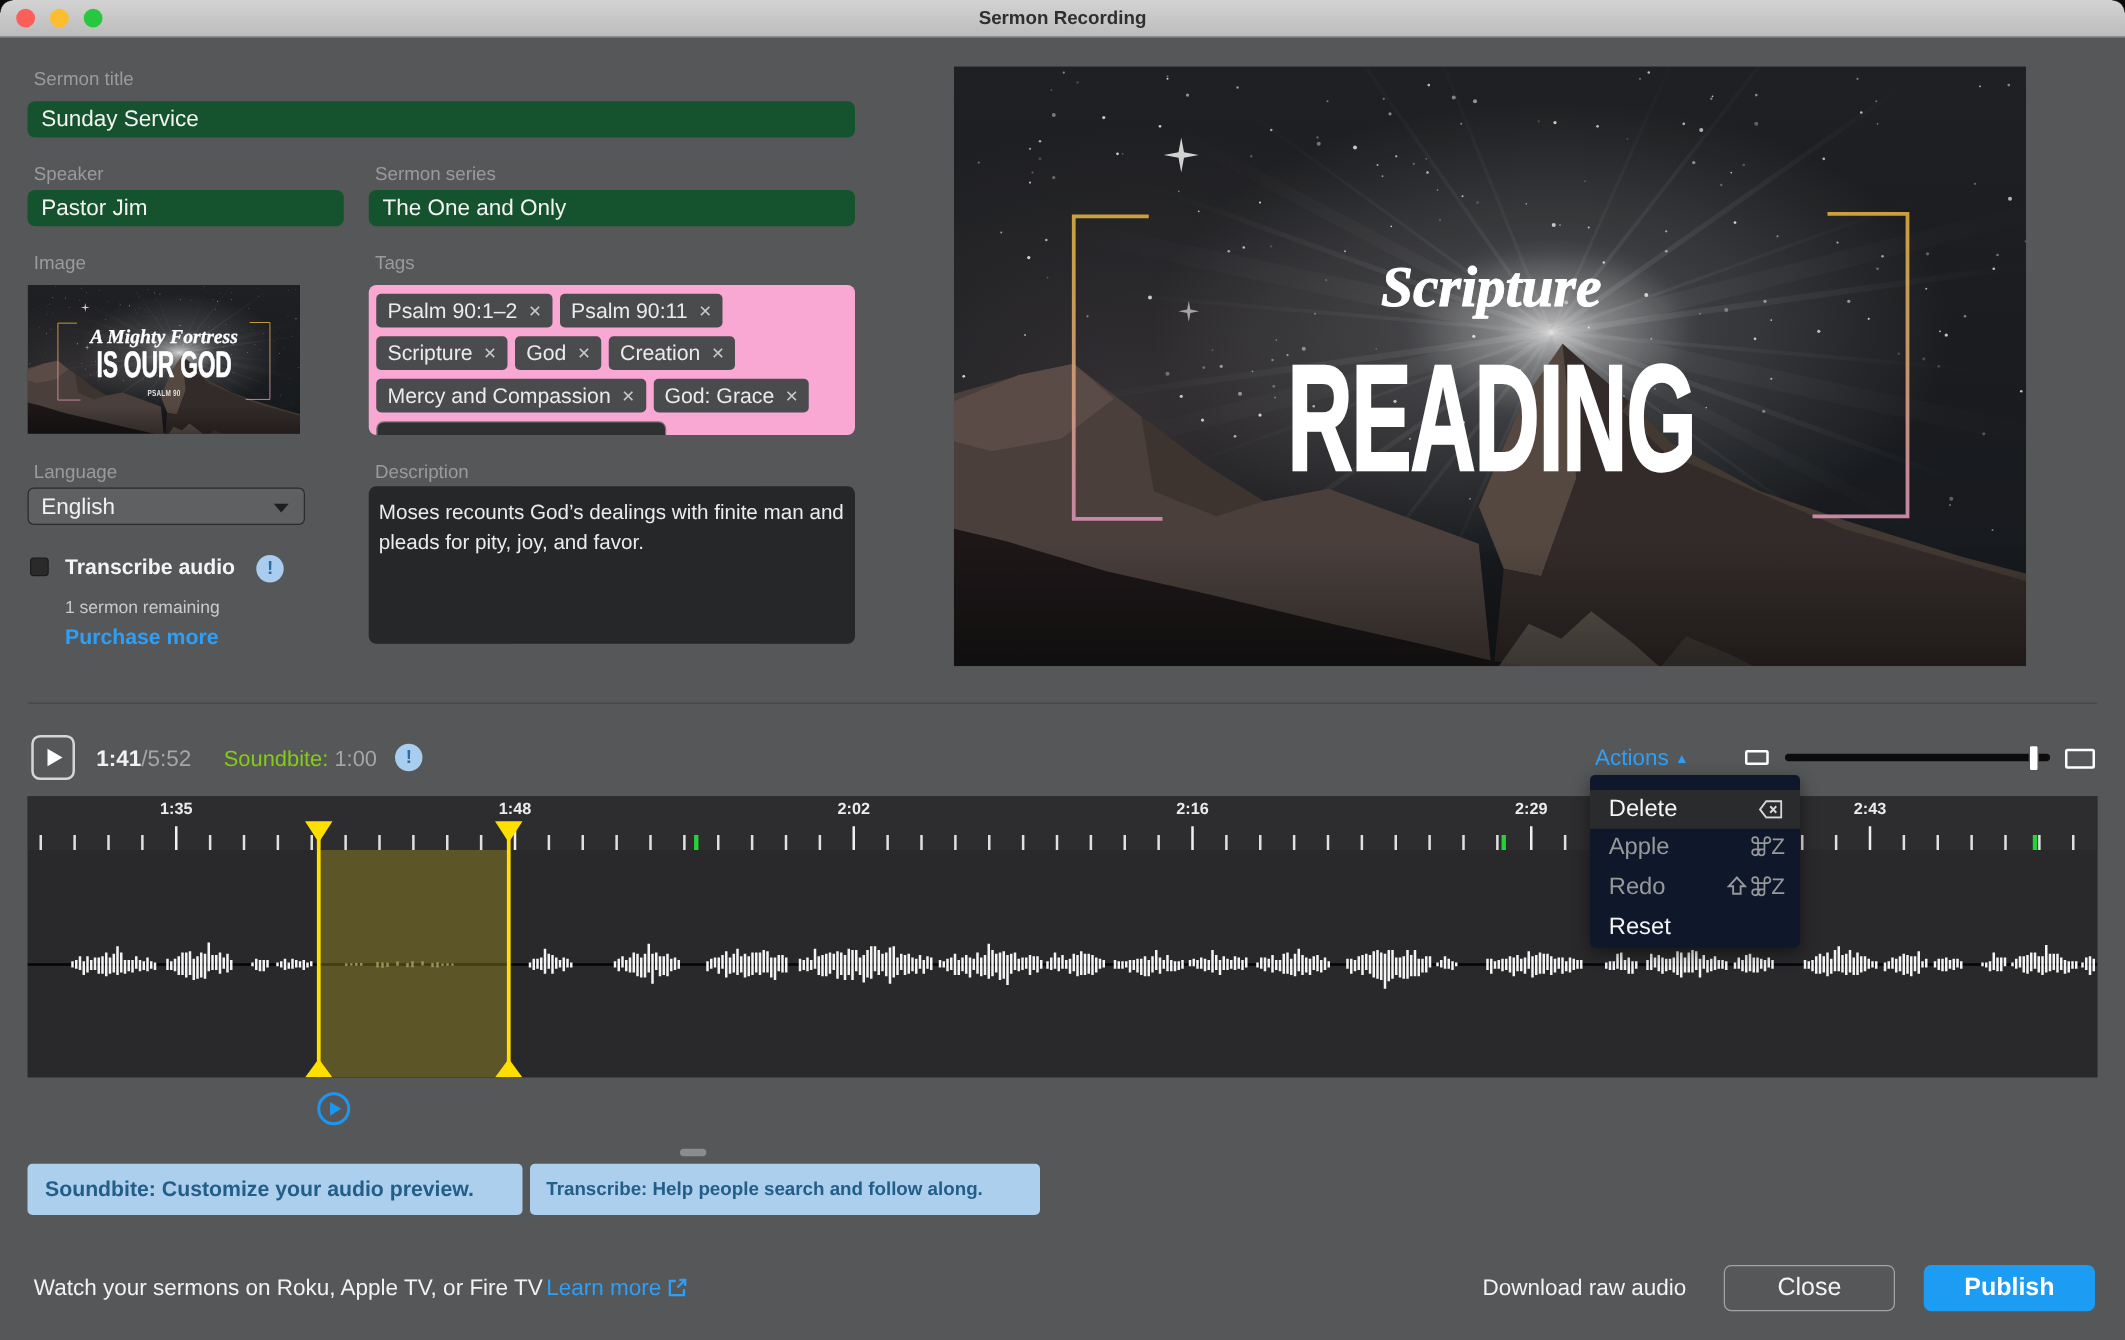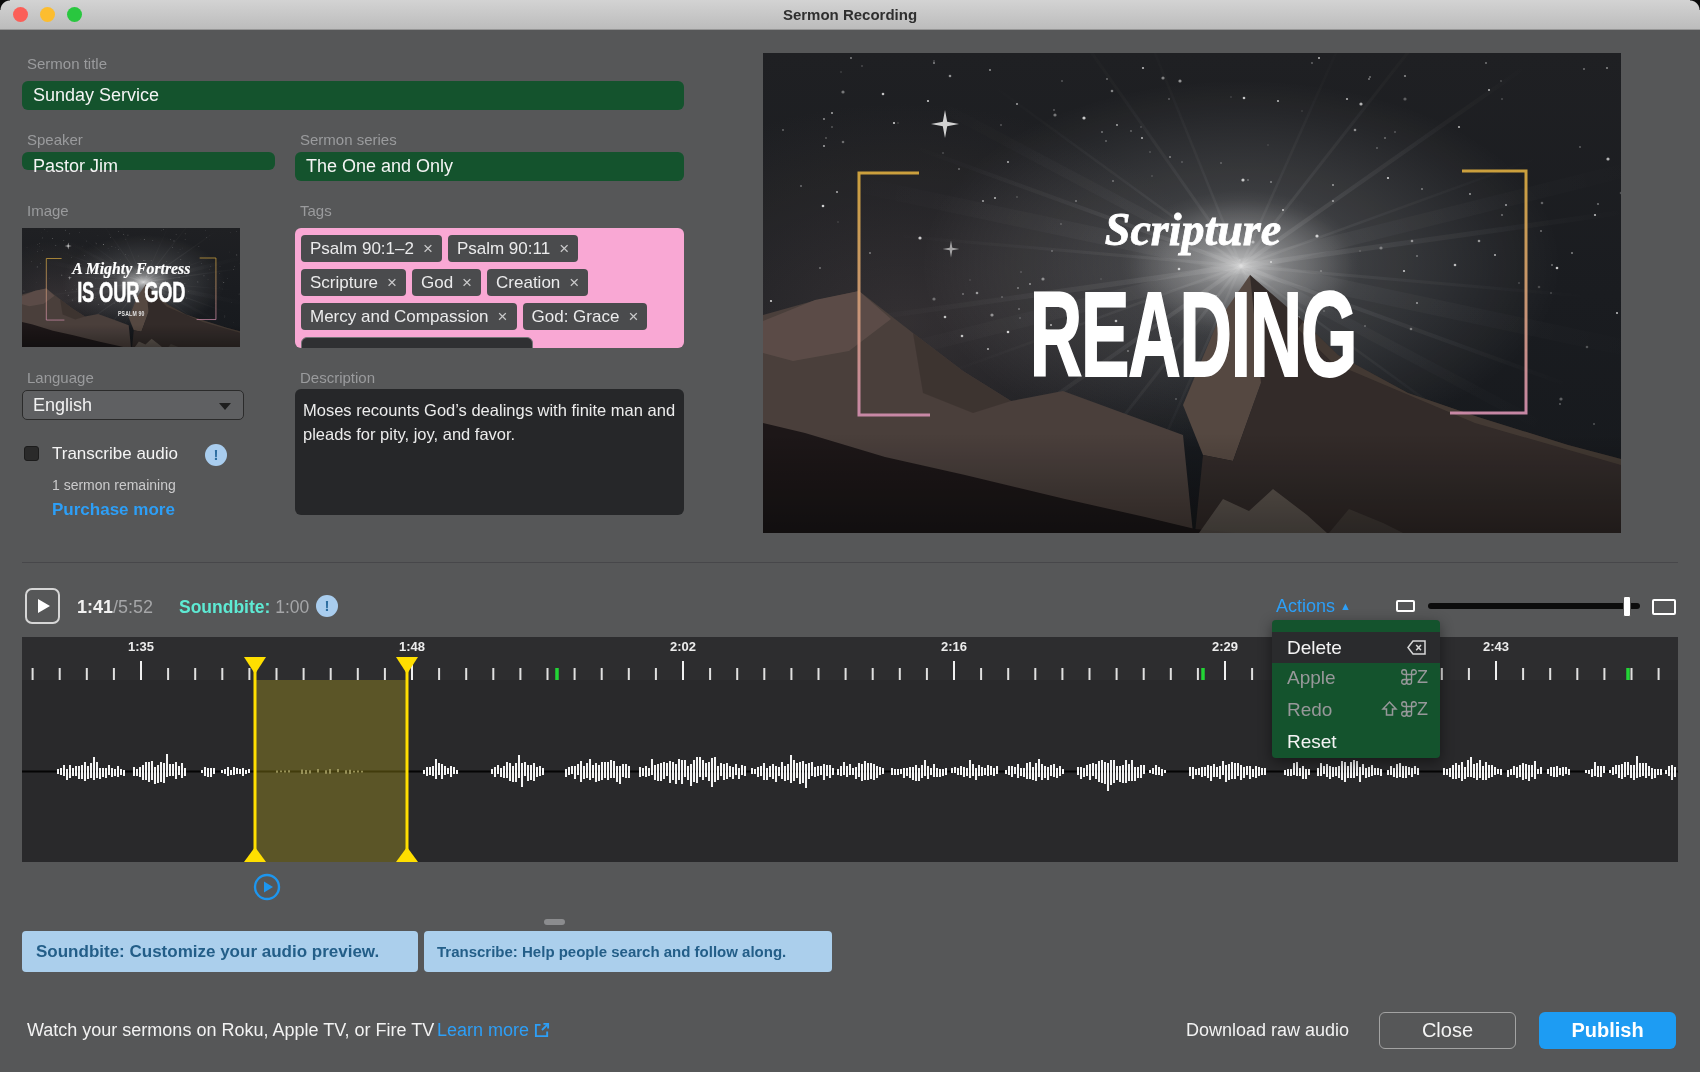--- a/index.html
+++ b/index.html
@@ -18,21 +18,21 @@
   <div class="abs" style="left:13px;top:7px;width:15px;height:15px;border-radius:50%;background:#fb5f58;"></div>
   <div class="abs" style="left:40px;top:7px;width:15px;height:15px;border-radius:50%;background:#fcbd2f;"></div>
   <div class="abs" style="left:67px;top:7px;width:15px;height:15px;border-radius:50%;background:#29c73f;"></div>
   <div class="abs" style="left:0;top:6px;width:1700px;text-align:center;font-size:15px;font-weight:bold;color:#2f2f2f;">Sermon Recording</div>
 </div>
 
 <div class="abs label" style="left:27px;top:55px;">Sermon title</div>
 <div class="abs input" style="left:22px;top:81px;width:662px;height:29px;">Sunday Service</div>
 
 <div class="abs label" style="left:27px;top:131px;">Speaker</div>
-<div class="abs input" style="left:22px;top:152px;width:253px;height:18px;">Pastor Jim</div>
+<div class="abs input" style="left:22px;top:152px;width:253px;height:29px;">Pastor Jim</div>
 
 <div class="abs label" style="left:300px;top:131px;">Sermon series</div>
 <div class="abs input" style="left:295px;top:152px;width:389px;height:29px;">The One and Only</div>
 
 <div class="abs label" style="left:27px;top:202px;">Image</div>
 <div class="abs" style="left:22px;top:228px;width:218px;height:119px;overflow:hidden;">
 <svg width="218" height="119" viewBox="0 0 858 468" preserveAspectRatio="xMidYMid slice">
 
 <defs>
  <linearGradient id="skyg" x1="0" y1="0" x2="0" y2="1">
@@ -311,21 +311,21 @@
     <div style="white-space:nowrap;"><span style="display:inline-block;background:#4a4b4d;border-radius:4px;color:#ebebec;font-size:17px;line-height:27px;padding:0 9px;margin:0 3px 7px 3px;white-space:nowrap;">Mercy and Compassion<span style="color:#c9c9ca;margin-left:9px;font-size:17px;">×</span></span><span style="display:inline-block;background:#4a4b4d;border-radius:4px;color:#ebebec;font-size:17px;line-height:27px;padding:0 9px;margin:0 3px 7px 3px;white-space:nowrap;">God: Grace<span style="color:#c9c9ca;margin-left:9px;font-size:17px;">×</span></span></div>
     <div style="margin-left:3px;width:232px;height:30px;border:1px solid #737476;border-radius:6px;background:#2f3032;"></div>
 </div>
 
 <div class="abs label" style="left:27px;top:369px;">Language</div>
 <div class="abs" style="left:22px;top:390px;width:222px;height:30px;background:#5f6062;border:1px solid #2b2b2b;border-radius:5px;color:#f2f2f2;font-size:18px;line-height:28px;padding-left:10px;">English
   <div class="abs" style="right:12px;top:12px;width:0;height:0;border-left:6px solid transparent;border-right:6px solid transparent;border-top:7px solid #1e1e1e;"></div>
 </div>
 
 <div class="abs" style="left:24px;top:446px;width:15px;height:15px;background:#2a2a2a;border:1px solid #1c1c1c;border-radius:3px;"></div>
-<div class="abs" style="left:52px;top:444px;color:#f4f4f4;font-size:17px;font-weight:normal;">Transcribe audio</div>
+<div class="abs" style="left:52px;top:444px;color:#f4f4f4;font-size:17px;font-weight:bold;">Transcribe audio</div>
 <div class="abs" style="left:205px;top:444px;width:22px;height:22px;border-radius:50%;background:#a9cdee;text-align:center;font-size:15px;font-weight:bold;color:#2c6da0;line-height:22px;">!</div>
 <div class="abs" style="left:52px;top:477px;color:#cbcbcc;font-size:14px;">1 sermon remaining</div>
 <div class="abs blue" style="left:52px;top:500px;font-size:17px;font-weight:bold;">Purchase more</div>
 
 <div class="abs label" style="left:300px;top:369px;">Description</div>
 <div class="abs" style="left:295px;top:389px;width:389px;height:126px;background:#262729;border-radius:6px;color:#ececec;font-size:16.5px;line-height:24px;padding:9px 6px 9px 8px;">Moses recounts God’s dealings with finite man and pleads for pity, joy, and favor.</div>
 
 <div class="abs" style="left:763px;top:53px;width:858px;height:480px;overflow:hidden;">
 <svg width="858" height="480" viewBox="0 0 858 480">
 
@@ -595,21 +595,21 @@
       </g>
 </svg>
 </div>
 
 <div class="abs" style="left:22px;top:562px;width:1656px;height:1px;background:#47474a;"></div>
 
 <div class="abs" style="left:25px;top:588px;width:35px;height:36px;border:2px solid #d6d6d6;border-radius:7px;">
   <div class="abs" style="left:11px;top:9px;width:0;height:0;border-top:7px solid transparent;border-bottom:7px solid transparent;border-left:12px solid #fff;"></div>
 </div>
 <div class="abs" style="left:77px;top:597px;font-size:18px;"><span style="color:#f2f2f2;font-weight:bold;">1:41</span><span style="color:#a5a6a8;">/5:52</span></div>
-<div class="abs" style="left:179px;top:597px;font-size:17.5px;"><span style="color:#5eead4;font-weight:bold;text-align:right;">Soundbite:</span><span style="color:#a5a6a8;"> 1:00</span></div>
+<div class="abs" style="left:179px;top:597px;font-size:17.5px;"><span style="color:#84cc16;font-weight:normal;text-align:right;">Soundbite:</span><span style="color:#a5a6a8;"> 1:00</span></div>
 <div class="abs" style="left:316px;top:595px;width:22px;height:22px;border-radius:50%;background:#a9cdee;text-align:center;font-size:15px;font-weight:bold;color:#2c6da0;line-height:22px;">!</div>
 
 <div class="abs blue" style="left:1276px;top:596px;font-size:18px;">Actions <span style="font-size:11px;vertical-align:2px;">▲</span></div>
 <div class="abs" style="left:1396px;top:600px;width:19px;height:12px;border:2px solid #fff;border-radius:2px;"></div>
 <div class="abs" style="left:1428px;top:603px;width:212px;height:6px;background:#0c0c0c;border-radius:3px;"></div>
 <div class="abs" style="left:1623px;top:596px;width:8px;height:21px;background:#fff;border-radius:2px;border:1px solid #555;"></div>
 <div class="abs" style="left:1652px;top:599px;width:24px;height:16px;border:2px solid #fff;border-radius:2px;"></div>
 
 <div class="abs" style="left:22px;top:637px;width:1656px;height:225px;background:#29292b;overflow:hidden;">
   <svg class="abs" style="left:0;top:0;" width="1656" height="225">
@@ -690,21 +690,21 @@
     <rect x="233" y="43" width="152" height="182" fill="rgba(210,190,30,0.30)"></rect>
     <line x1="233" y1="33" x2="233" y2="225" stroke="#ffdf00" stroke-width="3"></line>
     <line x1="385" y1="33" x2="385" y2="225" stroke="#ffdf00" stroke-width="3"></line>
     <path d="M222,20 h22 l-11,17 z" fill="#ffdf00"></path>
     <path d="M374,20 h22 l-11,17 z" fill="#ffdf00"></path>
     <path d="M222,225 h22 l-11,-15 z" fill="#ffdf00"></path>
     <path d="M374,225 h22 l-11,-15 z" fill="#ffdf00"></path>
   </svg>
 </div>
 
-<div class="abs" style="left:1272px;top:620px;width:168px;height:138px;background:#14532d;border-radius:4px;box-shadow:0 4px 14px rgba(0,0,0,0.45);font-size:19px;">
+<div class="abs" style="left:1272px;top:620px;width:168px;height:138px;background:#0f172a;border-radius:4px;box-shadow:0 4px 14px rgba(0,0,0,0.45);font-size:19px;">
   <div class="abs" style="left:0;top:12px;width:168px;height:31px;background:#2a2b2d;color:#f4f4f4;line-height:31px;padding-left:15px;">Delete
     <svg class="abs" style="right:14px;top:8px;" width="19" height="15" viewBox="0 0 19 15">
         <path d="M6 1 H18 V14 H6 L1 7.5 Z" fill="none" stroke="#d8d8d8" stroke-width="1.5"></path>
         <path d="M9.2 5 L14 10.2 M14 5 L9.2 10.2" stroke="#d8d8d8" stroke-width="1.5"></path>
       </svg>
   </div>
   <div class="abs" style="left:15px;top:47px;color:#97989a;">Apple</div>
   <div class="abs" style="left:15px;top:79px;color:#97989a;">Redo</div>
   <div class="abs" style="left:15px;top:111px;color:#f4f4f4;">Reset</div>
 </div>

